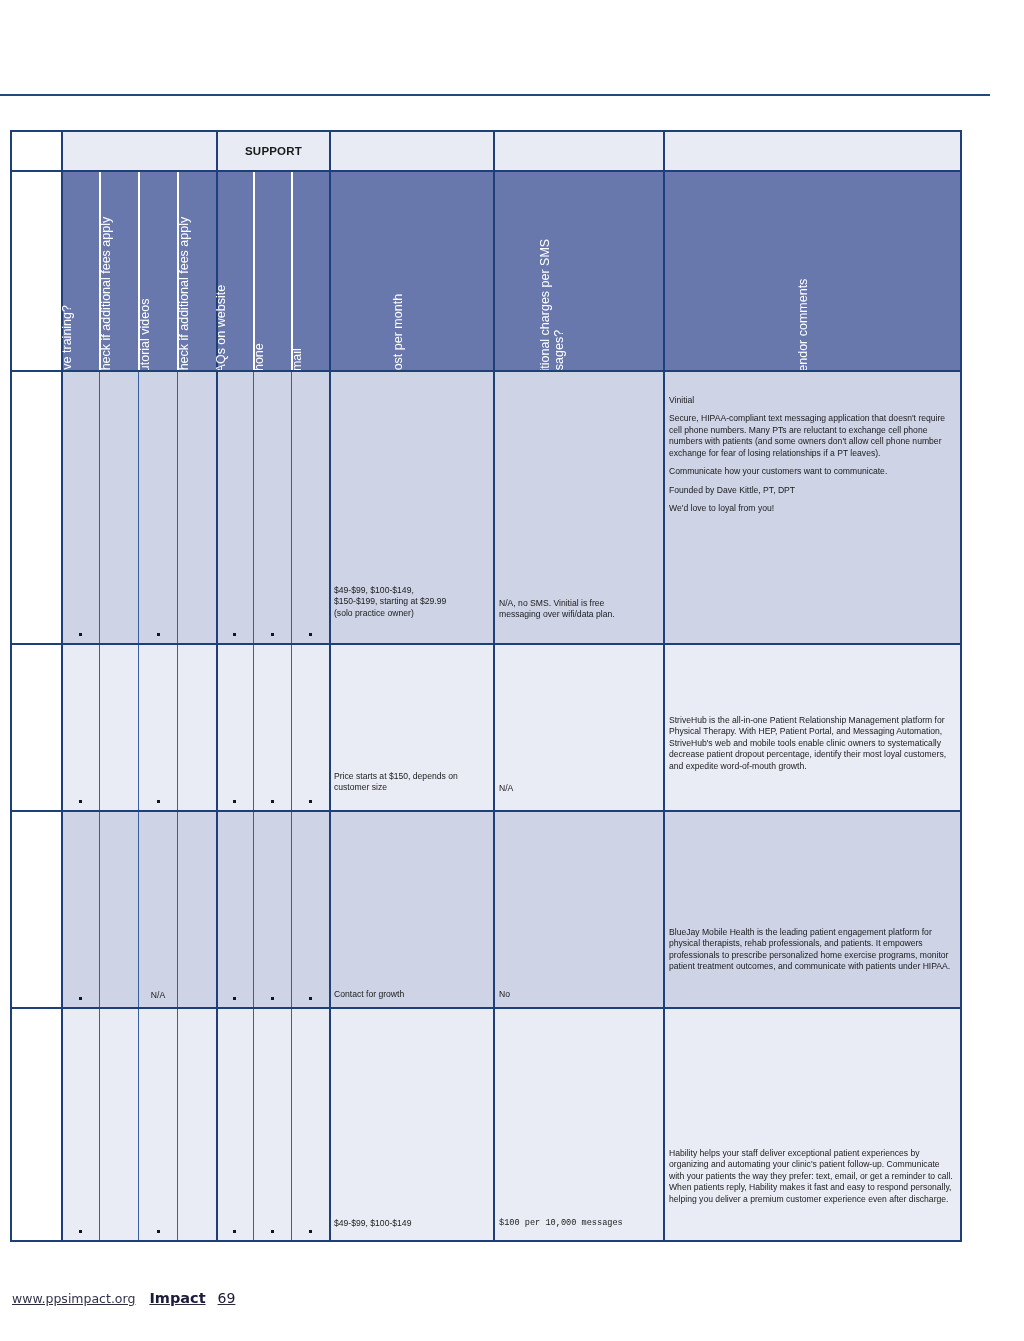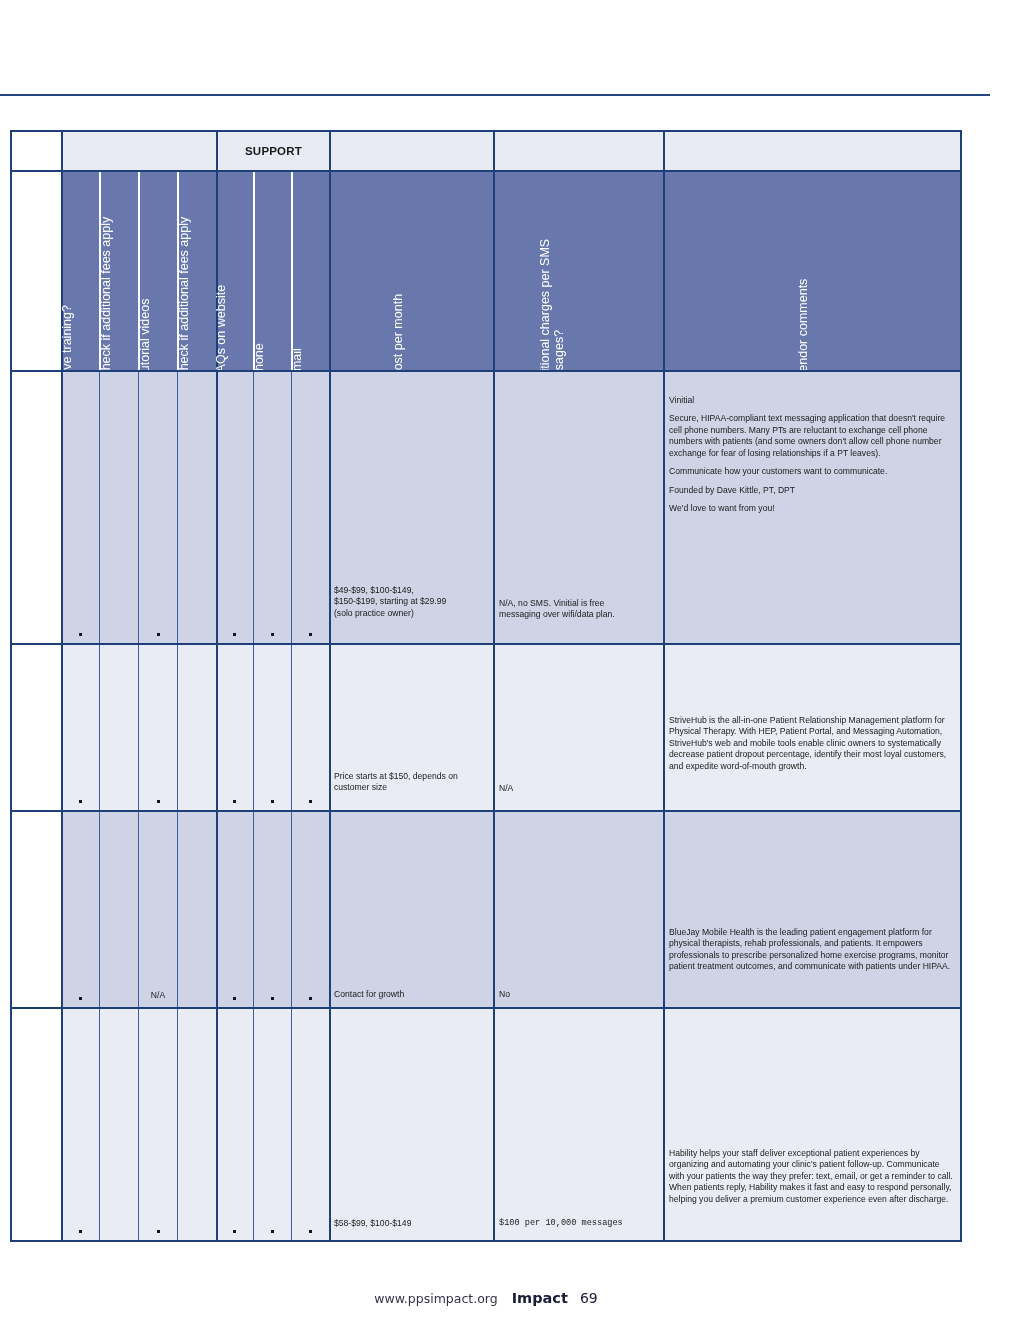--- a/index.html
+++ b/index.html
@@ -74,23 +74,23 @@
     position:absolute;
     font-size:8.6px;color:#1b1b1b;
     text-align:center;
   }
 
   .vc p{margin:0 4px 7px 0;}
   .vc p:last-child{margin-bottom:0;}
 
   
   .footer{
-    position:absolute;left:5px;top:1290px;width:962px;
-    text-align:center;
-    font-size:13px;color:#2b2b3d;
+    position:absolute;left:12px;top:1290px;width:962px;
+    text-align:left;
+    font-size:13px;color:#2b2b3d;text-decoration:underline;
   }
   .footer .site{font-family:"DejaVu Sans", sans-serif;font-size:12.5px;color:#33334d;}
   .footer .brand{font-weight:bold;font-size:14.5px;color:#1b1b3a;margin-left:14px;
     font-family:"DejaVu Sans", sans-serif;}
   .footer .pg{font-size:14px;color:#1b1b3a;margin-left:12px;
     font-family:"DejaVu Sans", sans-serif;}
 </style>
 </head>
 <body>
 
@@ -170,21 +170,21 @@
 $150-$199, starting at $29.99
 (solo practice owner)</div>
     <div class="cellbody" style="left:487px;top:466px;width:162px;white-space:pre-line;">N/A, no SMS. Vinitial is free
 messaging over wifi/data plan.</div>
 
     <div class="cellbody vc" style="left:657px;top:263px;width:288px;">
       <p>Vinitial</p>
       <p>Secure, HIPAA-compliant text messaging application that doesn't require cell phone numbers. Many PTs are reluctant to exchange cell phone numbers with patients (and some owners don't allow cell phone number exchange for fear of losing relationships if a PT leaves).</p>
       <p>Communicate how your customers want to communicate.</p>
       <p>Founded by Dave Kittle, PT, DPT</p>
-      <p>We'd love to want from you!</p>
+      <p>We'd love to loyal from you!</p>
     </div>
 
     <div class="hl" style="top:511px;"></div>
 
     <div class="cell c-white" style="left:0;top:513px;width:50px;height:165px;"></div>
     <div class="cell c-lite2" style="left:50px;top:513px;width:898px;height:165px;"></div>
 
     <div class="vl" style="left:87px;top:513px;height:165px;"></div>
     <div class="vl" style="left:126px;top:513px;height:165px;"></div>
     <div class="vl" style="left:165px;top:513px;height:165px;"></div>
@@ -254,21 +254,21 @@
     <div class="vl thick" style="left:481px;top:877px;height:231px;"></div>
     <div class="vl thick" style="left:651px;top:877px;height:231px;"></div>
     <div class="vl thick" style="left:49px;top:877px;height:231px;"></div>
 
     <div class="dot" style="left:67px;top:1098px;"></div>
     <div class="dot" style="left:145px;top:1098px;"></div>
     <div class="dot" style="left:221px;top:1098px;"></div>
     <div class="dot" style="left:259px;top:1098px;"></div>
     <div class="dot" style="left:297px;top:1098px;"></div>
 
-    <div class="cellbody" style="left:322px;top:1086px;width:155px;white-space:pre-line;">$58-$99, $100-$149</div>
+    <div class="cellbody" style="left:322px;top:1086px;width:155px;white-space:pre-line;">$49-$99, $100-$149</div>
     <div class="cellbody" style="left:487px;top:1086px;width:162px;white-space:pre-line;font-family:Liberation Mono, monospace;">$100 per 10,000 messages</div>
 
     <div class="cellbody vc" style="left:657px;top:1016px;width:288px;">
       <p>Hability helps your staff deliver exceptional patient experiences by organizing and automating your clinic's patient follow-up. Communicate with your patients the way they prefer: text, email, or get a reminder to call. When patients reply, Hability makes it fast and easy to respond personally, helping you deliver a premium customer experience even after discharge.</p>
     </div>
 
   </div>
 
   <div class="footer">
     <span class="site">www.ppsimpact.org</span><span class="brand">Impact</span><span class="pg">69</span>

